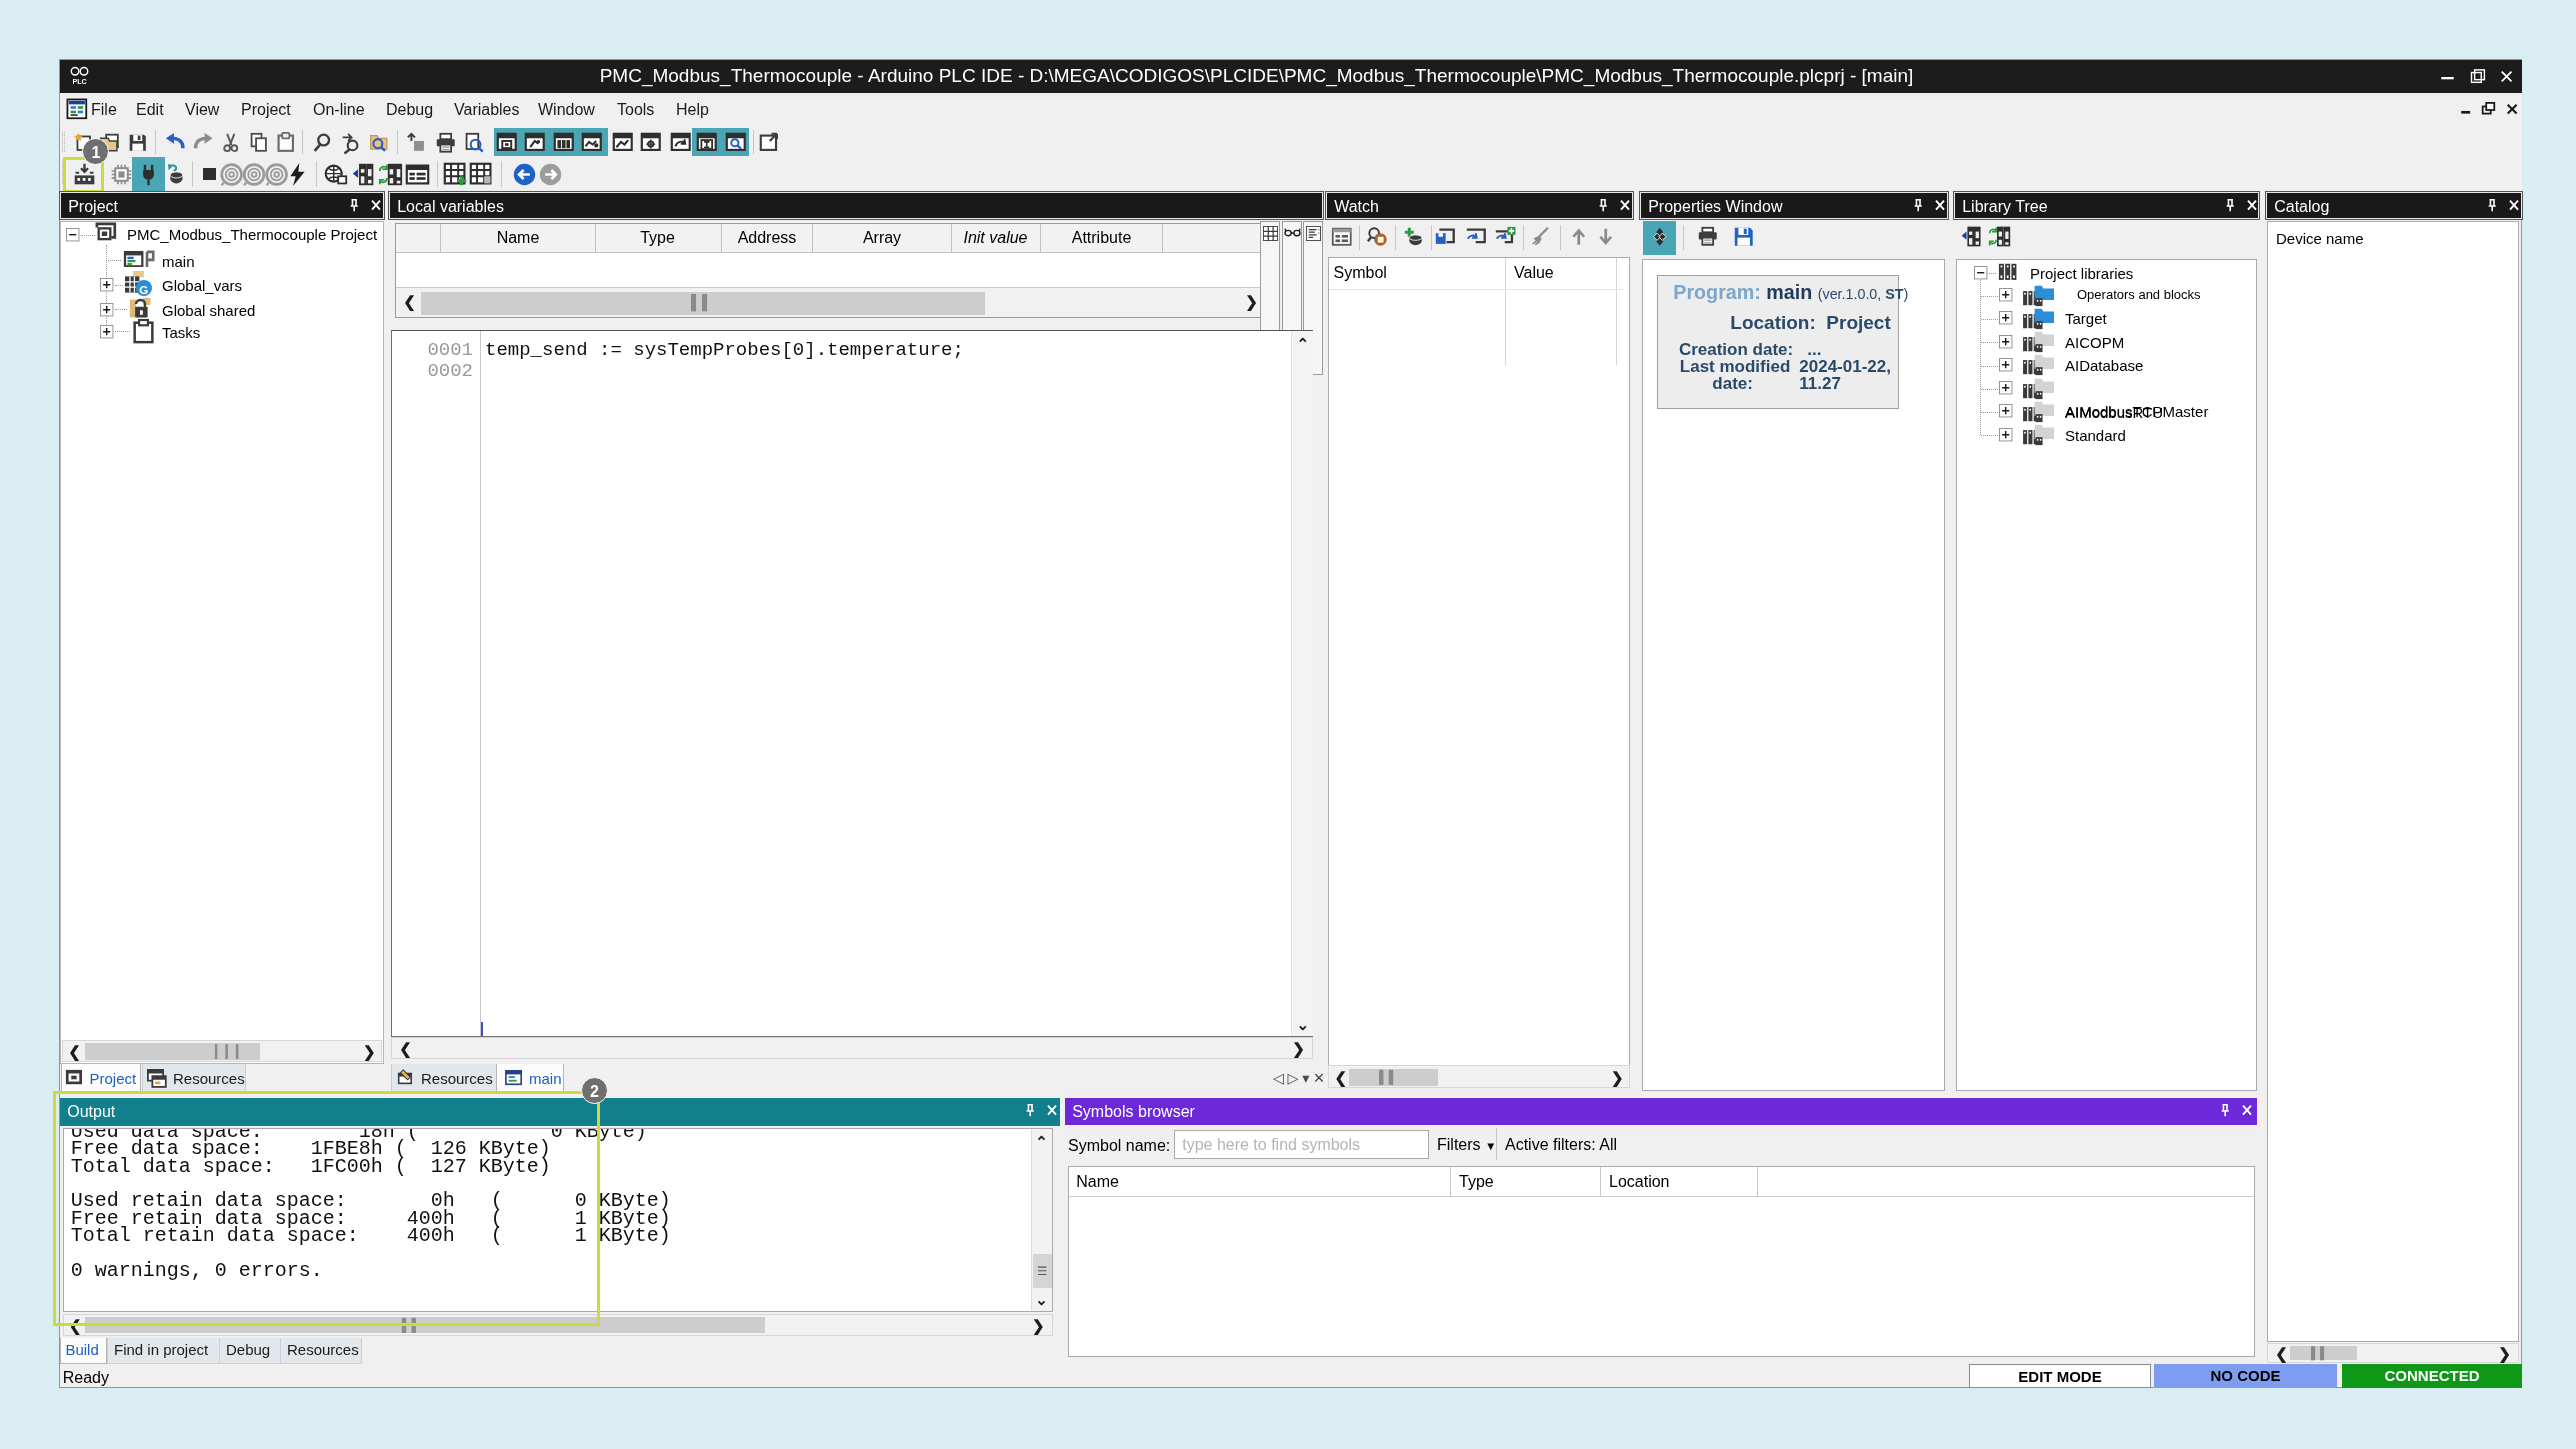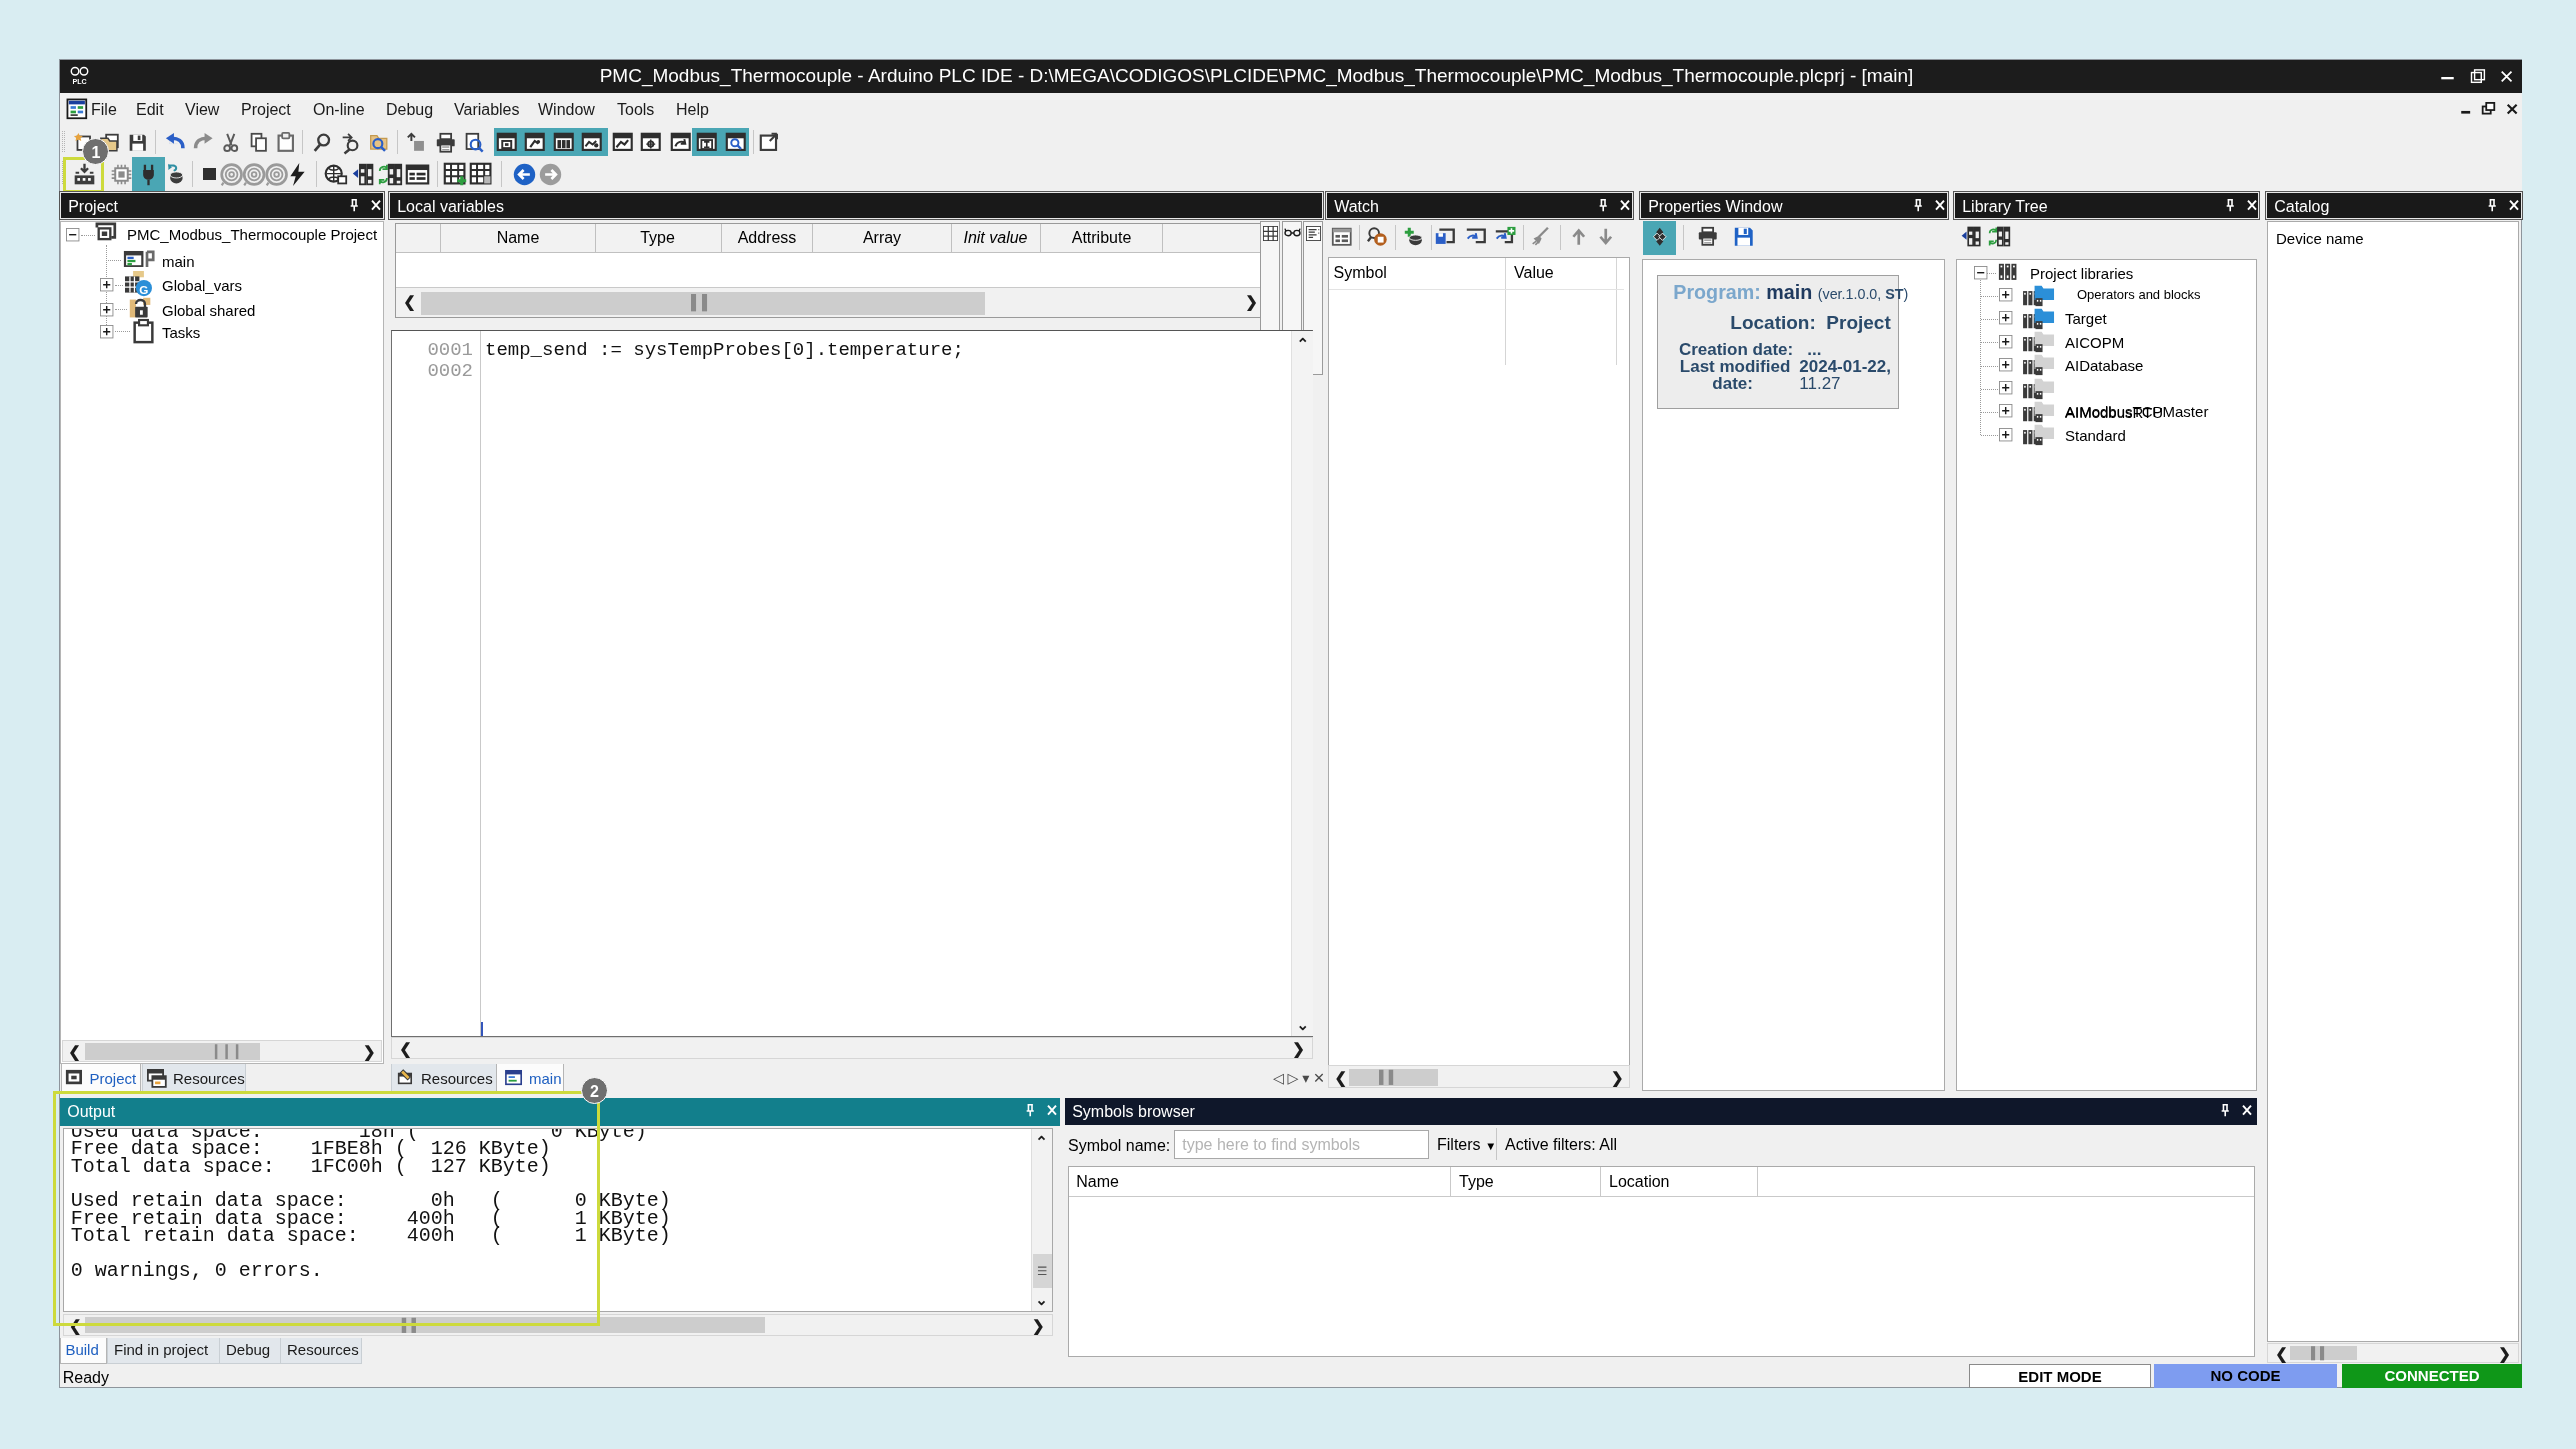--- a/index.html
+++ b/index.html
@@ -640,21 +640,21 @@
   <div class="whitebox" style="left:1582px; top:199px; width:303px; height:832px; border-color:#aaa;">
     <div class="abs" style="left:14.3px; top:15px; width:242px; height:134px; background:#ededed; border:0.9px solid #9f9f9f;">
       <div class="abs" style="left:15px; top:5.4px; white-space:nowrap;">
         <span style="font-size:19.7px; font-weight:bold; color:#7ba7cc;">Program: </span><span style="font-size:19.7px; font-weight:bold; color:#1f3a5f;">main </span><span class="navy" style="font-size:14.3px;">(ver.1.0.0, <b>ST</b>)</span>
       </div>
       <div class="navy abs" style="left:72px; top:36px; font-size:19px; font-weight:bold;">Location:&nbsp; Project</div>
       <div class="navy abs" style="left:20.6px; top:64px; font-size:17px; font-weight:bold;">Creation date: &nbsp; ...</div>
       <div class="navy abs" style="left:21.5px; top:81px; font-size:17px; font-weight:bold;">Last modified</div>
       <div class="navy abs" style="left:54px; top:98px; font-size:17px; font-weight:bold;">date:</div>
       <div class="navy abs" style="left:141px; top:81px; font-size:17px; font-weight:bold;">2024-01-22,</div>
-      <div class="navy abs" style="left:141px; top:98px; font-size:17px; font-weight:normal;">11.27</div>
+      <div class="navy abs" style="left:141px; top:98px; font-size:17px; font-weight:bold;">11.27</div>
     </div>
   </div>
 
   <div class="panel-hdr" style="left:1894px; top:132px; width:305px; height:27px; border:0.9px solid #e8e8e8; outline:0.9px solid #555;">
     <span class="t">Library Tree</span>
     <svg style="left:267px; top:5.4px;" width="36" height="16" viewBox="0 0 40 18">
       <path d="M6 2 L12 2 M7 2 L7 9 L11 9 L11 2 M5 9 L13 9 M9 9 L9 15" stroke="#fff" stroke-width="1.8" fill="none"></path>
       <path d="M29 3 L38 13 M38 3 L29 13" stroke="#fff" stroke-width="2.2"></path>
     </svg>
   </div>
@@ -886,21 +886,21 @@
     <div class="abs" style="left:0px; top:1278px; width:47px; height:26px; background:#fcfcfc; border:0.9px solid #b5b5b5; border-top:none;"></div>
     <div class="tab active" style="left:5.4px; top:1281px;">Build</div>
     <div class="abs" style="left:47px; top:1278px; width:113px; height:26px; background:#e2e7ec; border:0.9px solid #c9cfd4; border-top:none;"></div>
     <div class="tab" style="left:54px; top:1281px;">Find in project</div>
     <div class="abs" style="left:159px; top:1278px; width:63px; height:26px; background:#e2e7ec; border:0.9px solid #c9cfd4; border-top:none;"></div>
     <div class="tab" style="left:166px; top:1281px;">Debug</div>
     <div class="abs" style="left:220px; top:1278px; width:82px; height:26px; background:#e2e7ec; border:0.9px solid #c9cfd4; border-top:none;"></div>
     <div class="tab" style="left:227px; top:1281px;">Resources</div>
   </div>
 
-  <div class="abs" style="left:1005px; top:1038px; width:1192px; height:27px; background:#0f172a; color:#fff;">
+  <div class="abs" style="left:1005px; top:1038px; width:1192px; height:27px; background:#6d28d9; color:#fff;">
     <div class="abs" style="left:7.2px; top:4.5px; font-size:16px;">Symbols browser</div>
     <svg style="left:1152px; top:5.4px;" width="36" height="16" viewBox="0 0 40 18">
       <path d="M6 2 L12 2 M7 2 L7 9 L11 9 L11 2 M5 9 L13 9 M9 9 L9 15" stroke="#fff" stroke-width="1.8" fill="none"></path>
       <path d="M29 3 L38 13 M38 3 L29 13" stroke="#fff" stroke-width="2.2"></path>
     </svg>
   </div>
   <div id="symfilter">
     <div class="abs" style="left:1008px; top:1077px; font-size:16px;">Symbol name:</div>
     <div class="abs" style="left:1114px; top:1070px; width:255px; height:29px; background:#fff; border:0.9px solid #a8a8a8;">
       <div class="abs" style="left:7.2px; top:5.4px; font-size:16px; color:#b4b4b4;">type here to find symbols</div>

